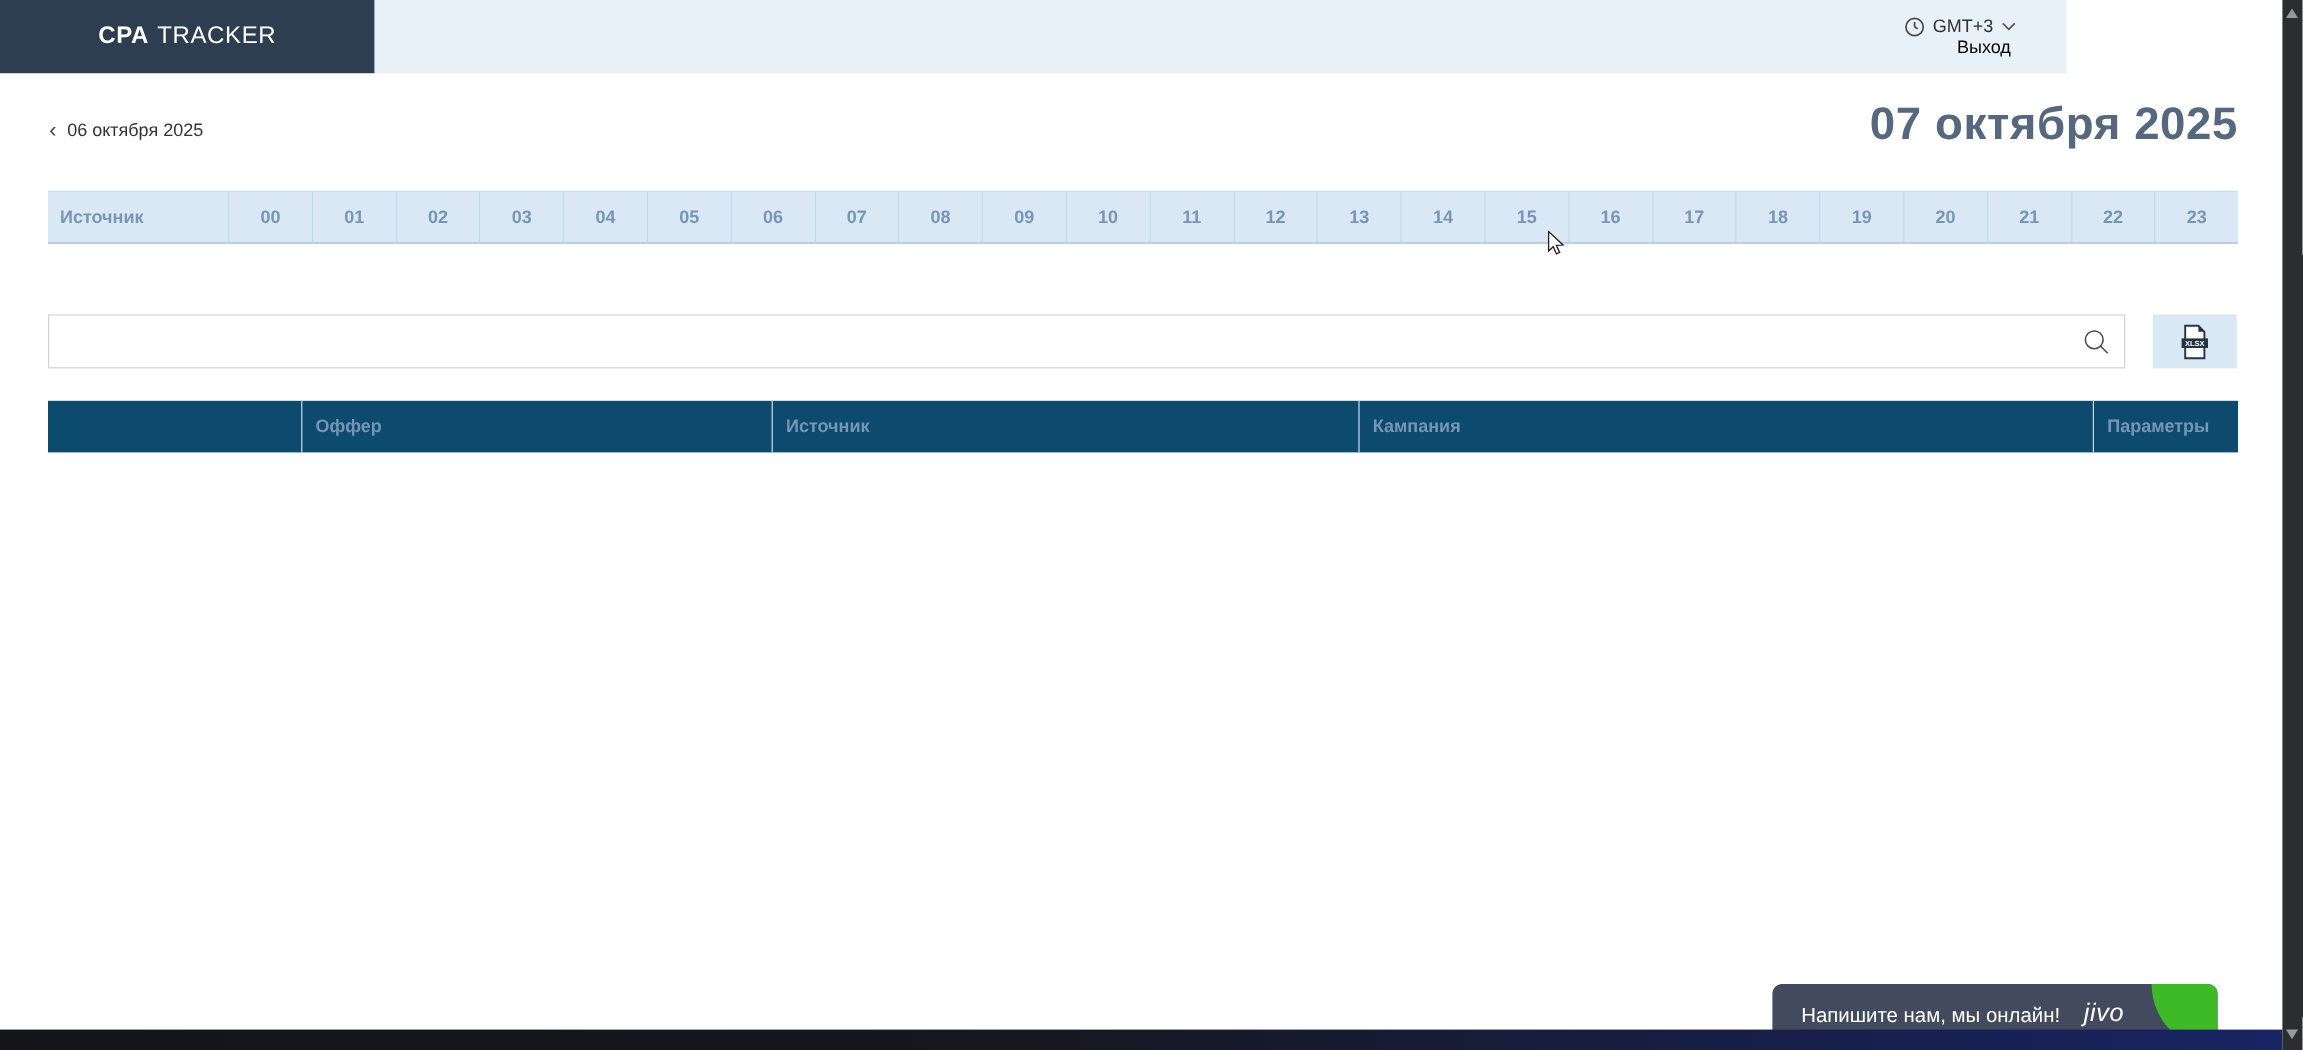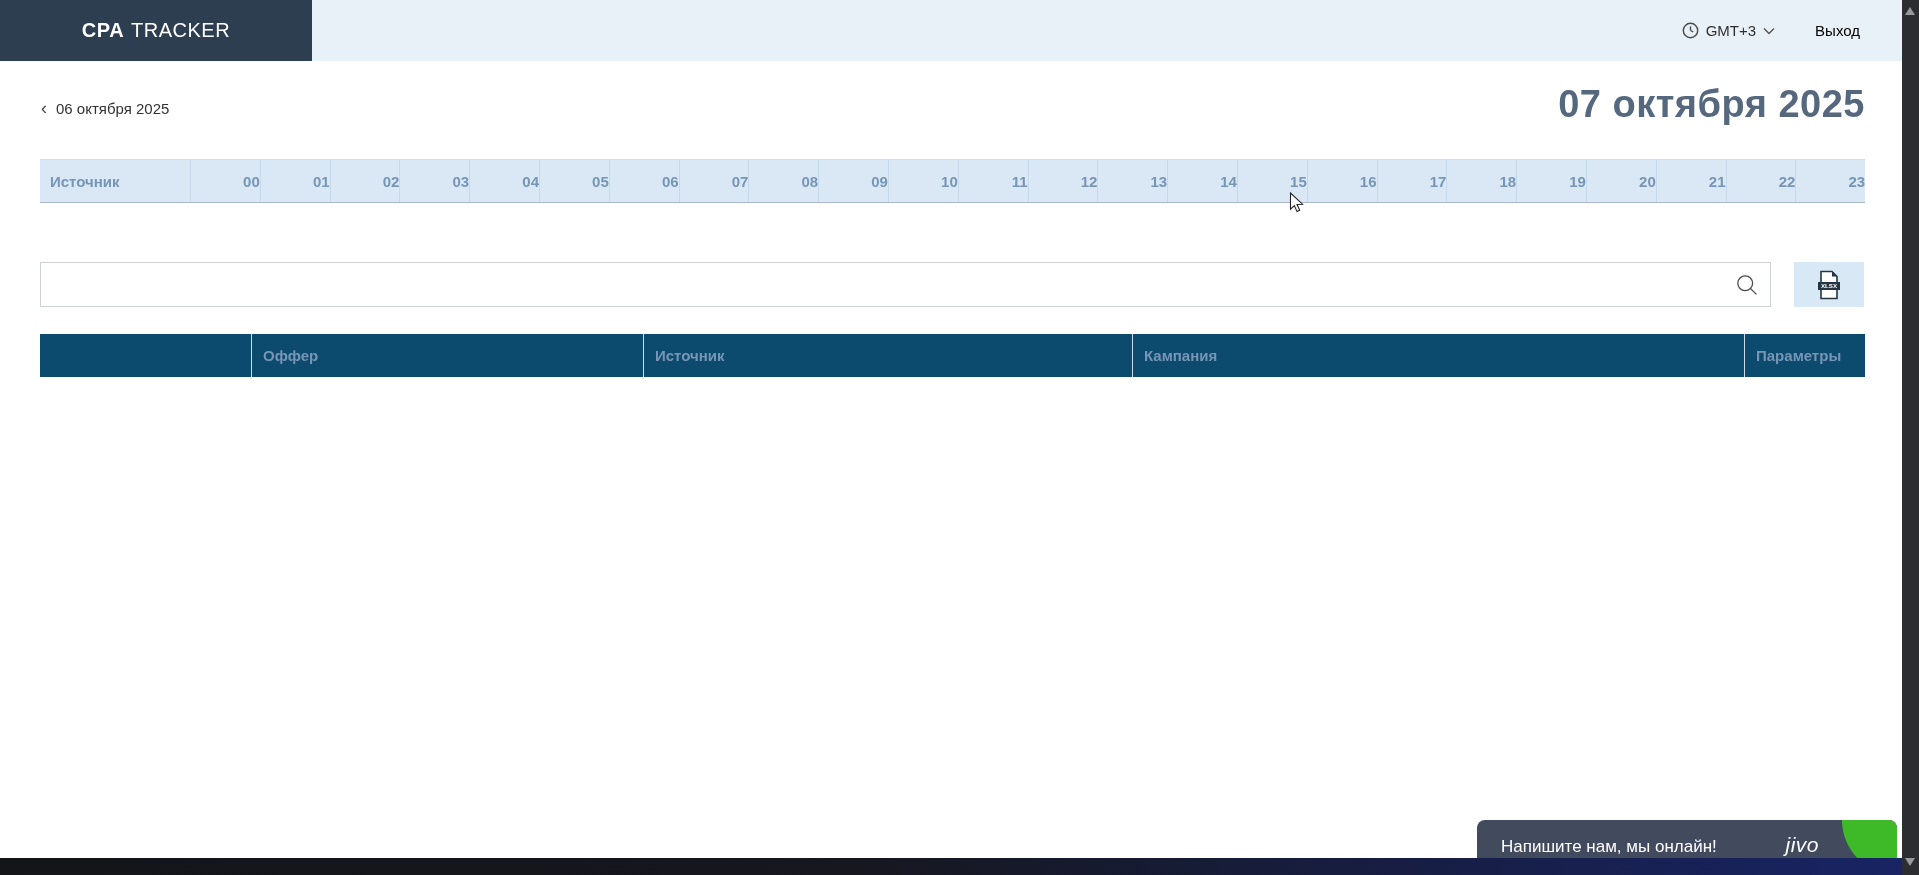--- a/index.html
+++ b/index.html
@@ -1,56 +1,56 @@
 <!DOCTYPE html>
 <html><head>
 <meta charset="utf-8">
 <style>
   * { margin:0; padding:0; box-sizing:border-box; }
   body { font-family:"Liberation Sans", sans-serif; background:#fff; }
   .page { position:relative; width:1919px; height:875px; background:#fff; overflow:hidden; }
 
   
-  .topbar { position:absolute; top:0; left:0; width:1902px; height:61px; background:#e9f1f8; display:flex; align-items:center; }
+  .topbar { position:absolute; top:0; left:0; width:1722px; height:61px; background:#e9f1f8; display:flex; align-items:center; }
   .logo { width:312px; height:61px; background:#2d3e50; color:#fff; display:flex; align-items:center; justify-content:center; gap:7px; font-size:20px; letter-spacing:.5px; cursor:pointer; }
   .logo .b { font-weight:700; }
   .logo .l { font-weight:300; }
   .menu { display:flex; gap:33px; margin-left:34px; }
   .menu a { font-size:15px; color:#1d1d1d; text-decoration:none; letter-spacing:.2px; cursor:pointer; }
-  .topbar-right { margin-left:auto; display:flex; align-items:center; margin-right:42px; font-size:15px; color:#2f2f2f; }
+  .topbar-right { margin-left:auto; display:flex; align-items:center; margin-right:42px; font-size:15px; color:#2f2f2f;flex-direction:column; }
   .tz { display:flex; align-items:center; gap:7px; cursor:pointer; }
   .logout { margin-left:40px; color:#000000; text-decoration:none; cursor:pointer; }
 
   
   .prev-day { position:absolute; left:41px; top:100px; font-size:15px; color:#333; display:flex; align-items:center; gap:9px; cursor:pointer; text-decoration:none; }
   .prev-day .chev { font-size:18px; line-height:15px; color:#444; }
   .page-title { position:absolute; top:83px; left:40px; width:1825px; text-align:right; font-size:38px; font-weight:700; color:#55687d; letter-spacing:.5px; }
 
   
   .hours-row { position:absolute; top:159px; left:40px; width:1825px; height:44px; display:flex; background:#d9e8f4; border-top:1px solid #cdddeb; border-bottom:1px solid #a9b9c9; color:#7796b6; font-weight:700; font-size:15px; }
-  .hours-row .cell { flex:1; display:flex; align-items:center; justify-content:flex-end; border-left:1px solid #c6d9ea; }
+  .hours-row .cell { flex:1; display:flex; align-items:center; justify-content:center; border-left:1px solid #c6d9ea; }
   .hours-row .cell.source { flex:0 0 150px; justify-content:flex-start; padding-left:10px; border-left:none; }
 
   
   .search-input { position:absolute; left:40px; top:262px; width:1731px; height:45px; border:1px solid #cfd2d6; background:#fff; padding:0 48px 0 12px; font-size:15px; color:#333; outline:none; }
   .search-icon { position:absolute; left:1736px; top:274px; width:22px; height:22px; cursor:pointer; }
   .xls-button { position:absolute; left:1794px; top:262px; width:70px; height:45px; background:#d9e8f5; border:none; display:flex; align-items:center; justify-content:center; cursor:pointer; }
 
   
   .table-head { position:absolute; top:334px; left:40px; width:1825px; height:43px; background:#0c4a6e; display:flex; font-weight:700; font-size:15px; color:#7796b6; }
   .table-head .col { display:flex; align-items:center; padding-left:11px; border-left:1px solid #c9dcec; }
   .table-head .col:first-child { border-left:none; }
   .tc-0 { flex:0 0 211px; }
   .tc-1 { flex:0 0 392px; }
   .tc-2 { flex:0 0 489px; }
   .tc-3 { flex:0 0 612px; }
   .tc-4 { flex:0 0 121px; }
 
   
-  .chat-widget { position:absolute; left:1477px; top:820px; width:420px; height:55px; background:#424a5e; border-radius:8px 8px 0 0; overflow:hidden; cursor:pointer; z-index:2; }
+  .chat-widget { position:absolute; left:1477px; top:820px; width:371px; height:55px; background:#424a5e; border-radius:8px 8px 0 0; overflow:hidden; cursor:pointer; z-index:2; }
   .chat-message { position:absolute; left:24px; top:17px; font-size:17px; color:#fff; }
   .chat-brand { position:absolute; right:78px; top:13px; font-size:21px; color:#fff; font-weight:500; letter-spacing:.5px;font-style:italic; }
   .chat-leaf { position:absolute; right:0; top:0; width:55px; height:55px; background:#3eba29; border-radius:0 8px 0 100%; }
 
   
   .footer-strip { position:absolute; left:0; top:858px; width:1902px; height:17px; background:linear-gradient(90deg,#141519 0%,#16171f 45%,#182464 100%); z-index:3; }
 
   
   .scrollbar { position:absolute; right:0; top:0; width:17px; height:875px; background:#2c2d31; z-index:4; cursor:pointer; }
   .scroll-up { position:absolute; top:7px; left:3px; width:0; height:0; border-left:5.5px solid transparent; border-right:5.5px solid transparent; border-bottom:8px solid #97999d; }

